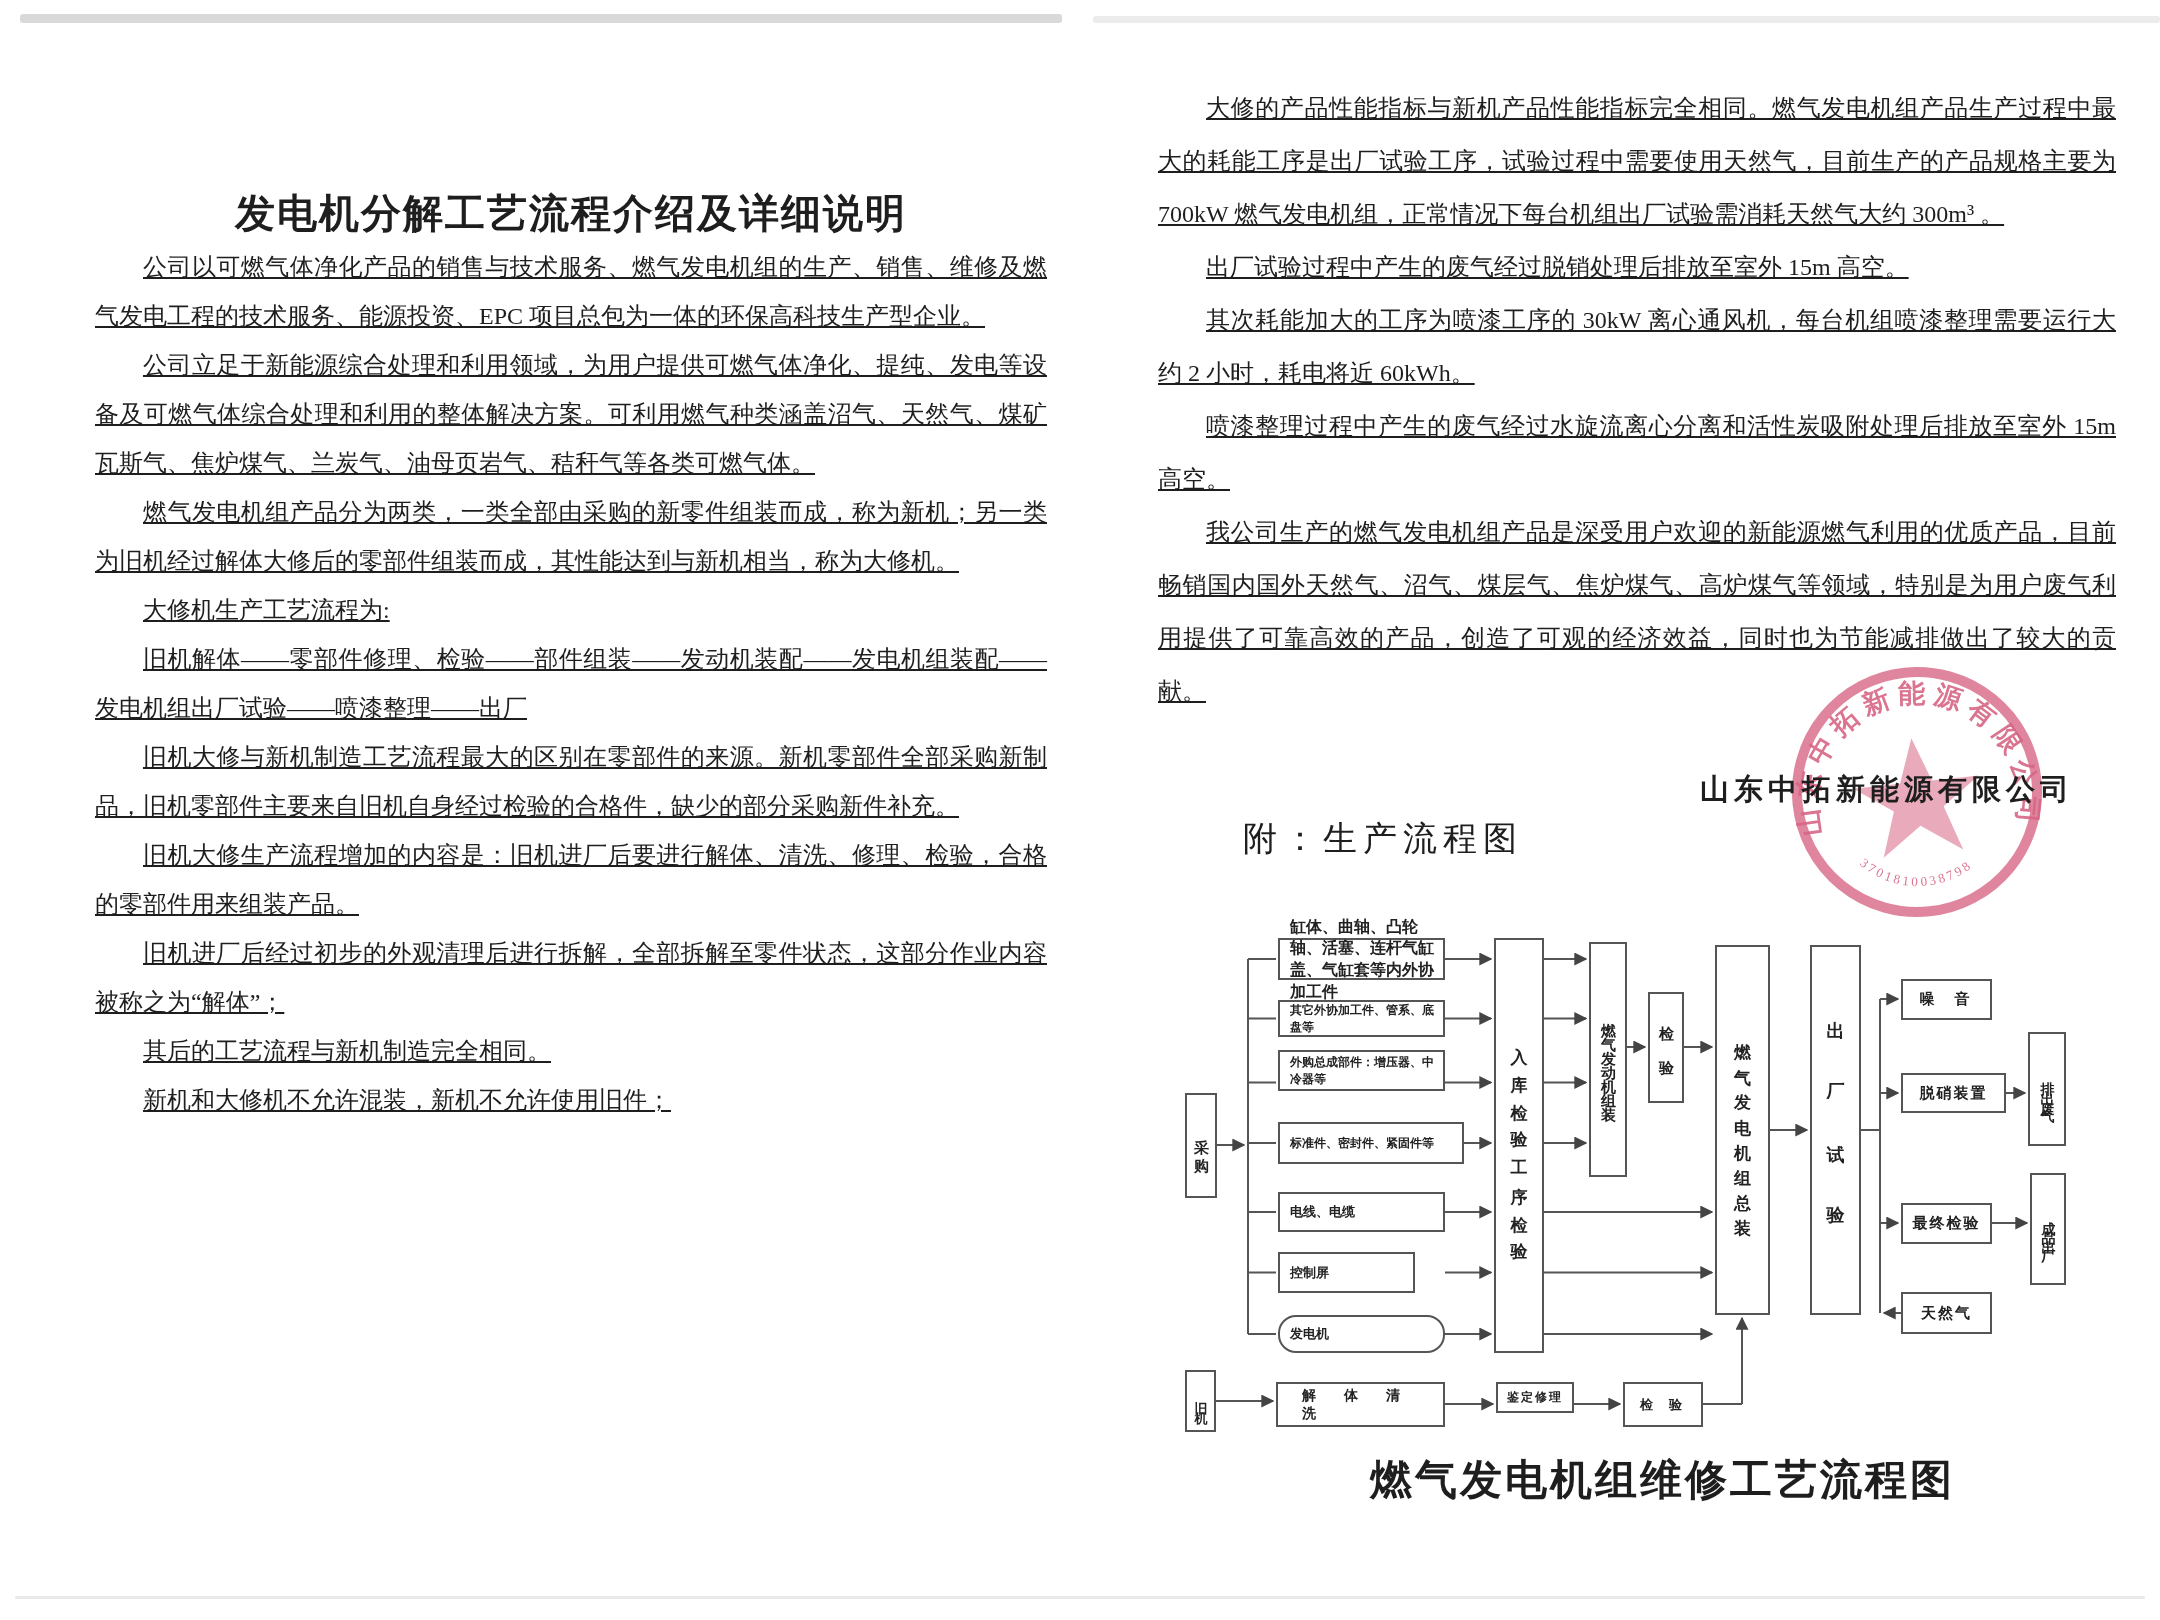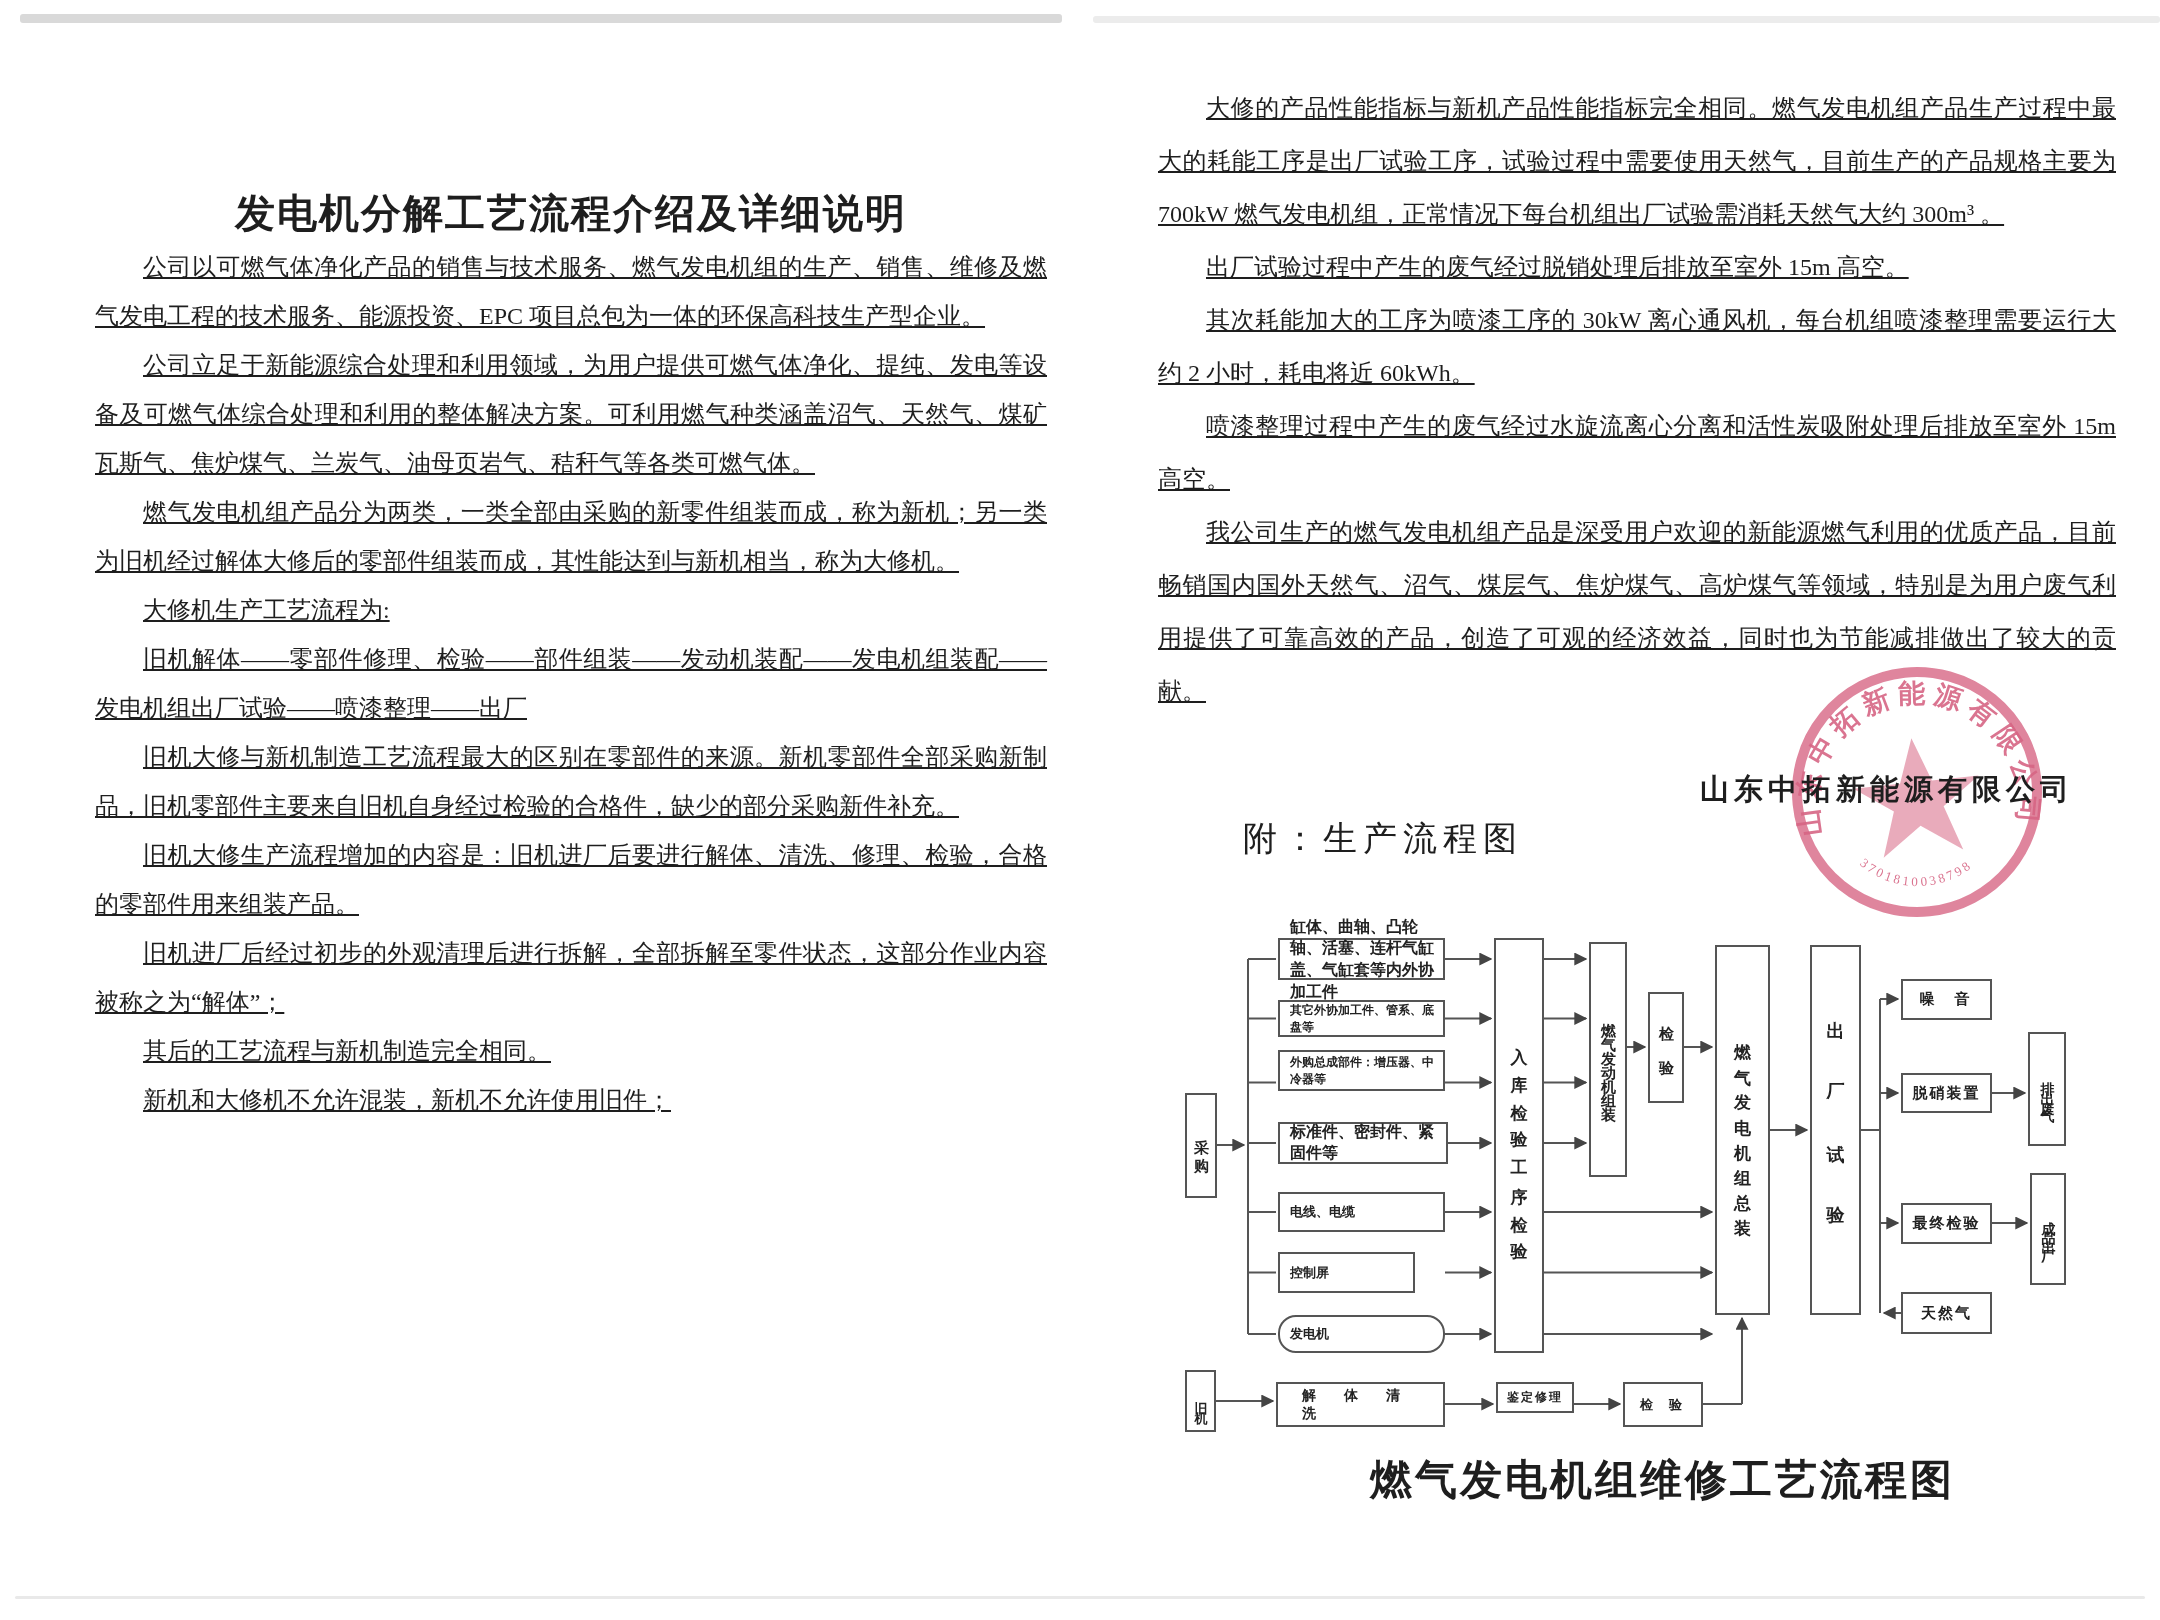--- a/index.html
+++ b/index.html
@@ -161,21 +161,21 @@
       </g>
     </svg>
 
     <div class="fbox" style="left:5px;top:173px;width:32px;height:105px;font-size:15px;">
       <span class="vtext" style="letter-spacing:18px;">采购</span>
     </div>
 
     <div class="fbox lalign" style="left:98px;top:18px;width:167px;height:42px;font-size:16px;line-height:1.35;text-align:left;">缸体、曲轴、凸轮轴、活塞、连杆气缸盖、气缸套等内外协加工件</div>
     <div class="fbox lalign" style="left:98px;top:80px;width:167px;height:37px;font-size:12px;">其它外协加工件、管系、底盘等</div>
     <div class="fbox lalign" style="left:98px;top:130px;width:167px;height:41px;font-size:12px;">外购总成部件：增压器、中冷器等</div>
-    <div class="fbox lalign" style="left:98px;top:202px;width:170px;height:42px;font-size:16px;">标准件、密封件、紧固件等</div>
+    <div class="fbox lalign" style="left:98px;top:202px;width:186px;height:42px;font-size:12px;">标准件、密封件、紧固件等</div>
     <div class="fbox lalign" style="left:98px;top:272px;width:167px;height:40px;font-size:13px;">电线、电缆</div>
     <div class="fbox lalign" style="left:98px;top:332px;width:137px;height:41px;font-size:13px;">控制屏</div>
     <div class="fbox lalign" style="left:98px;top:395px;width:167px;height:38px;font-size:13px;border-radius:18px;">发电机</div>
 
     <div class="fbox" style="left:314px;top:18px;width:50px;height:415px;font-size:17px;">
       <span class="vtext" style="letter-spacing:28px;">入库检验工序检验</span>
     </div>
     <div class="fbox" style="left:409px;top:22px;width:38px;height:235px;font-size:15px;">
       <span class="vtext" style="letter-spacing:14px;">燃气发动机组装</span>
     </div>
@@ -183,21 +183,21 @@
       <span class="vtext" style="letter-spacing:34px;">检验</span>
     </div>
     <div class="fbox" style="left:535px;top:25px;width:55px;height:370px;font-size:17px;">
       <span class="vtext" style="letter-spacing:25px;">燃气发电机组总装</span>
     </div>
     <div class="fbox" style="left:630px;top:25px;width:51px;height:370px;font-size:18px;">
       <span class="vtext" style="letter-spacing:62px;">出厂试验</span>
     </div>
 
     <div class="fbox" style="left:721px;top:59px;width:91px;height:41px;font-size:15px;letter-spacing:20px;padding-left:16px;">噪音</div>
-    <div class="fbox" style="left:721px;top:153px;width:91px;height:40px;font-size:15px;letter-spacing:2px;">脱硝装置</div>
+    <div class="fbox" style="left:721px;top:153px;width:105px;height:40px;font-size:15px;letter-spacing:2px;">脱硝装置</div>
     <div class="fbox" style="left:848px;top:112px;width:38px;height:114px;font-size:14px;">
       <span class="vtext" style="letter-spacing:9px;">排出废气</span>
     </div>
     <div class="fbox" style="left:721px;top:283px;width:91px;height:41px;font-size:15px;letter-spacing:2px;">最终检验</div>
     <div class="fbox" style="left:850px;top:253px;width:36px;height:112px;font-size:14px;">
       <span class="vtext" style="letter-spacing:9px;">成品出厂</span>
     </div>
     <div class="fbox" style="left:721px;top:372px;width:91px;height:42px;font-size:15px;letter-spacing:2px;">天然气</div>
 
     <div class="fbox" style="left:5px;top:450px;width:31px;height:62px;font-size:13px;">

